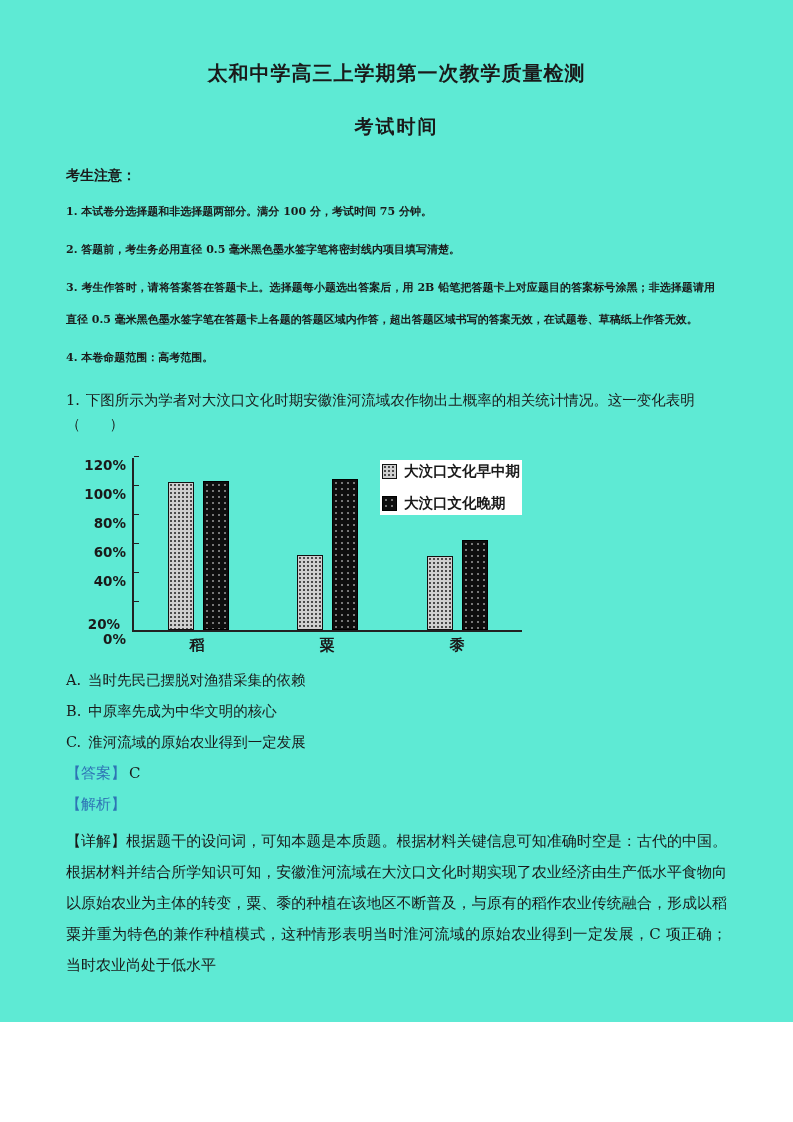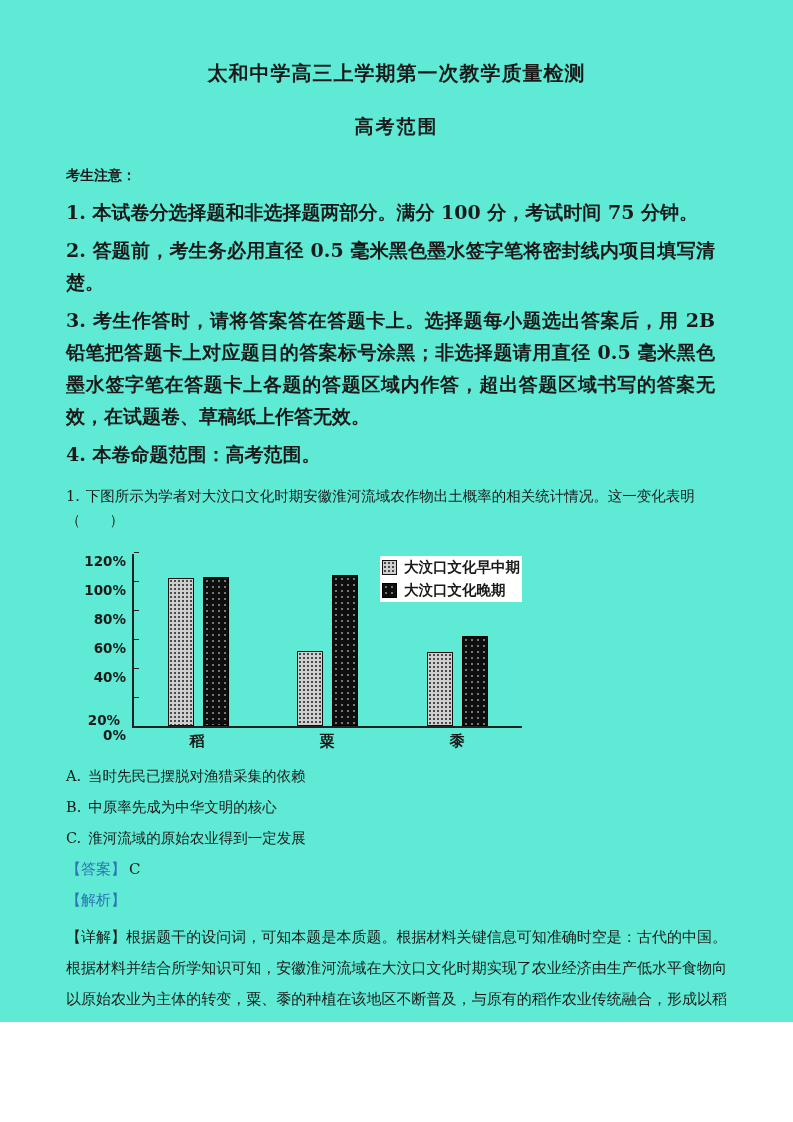--- a/index.html
+++ b/index.html
@@ -31,21 +31,21 @@
   }
   .notices { margin-top: 20px; }
   .notices-heading {
     font-size: 14px;
     font-weight: 700;
     margin: 0 0 2px 0;
     line-height: 30px;
   }
   .notice-item {
     margin: 6px 12px 0 0;
-    font-size: 19px;
+    font-size: 11px;
     font-weight: 700;
     line-height: 32px;
     text-align: justify;
   }
   .section-heading {
     margin: 10px 0 0 0;
     font-size: 16px;
     font-weight: 700;
     line-height: 32px;
     text-align: justify;
@@ -121,21 +121,21 @@
     background-image: radial-gradient(circle, rgba(255,255,255,0.45) 0.7px, transparent 0.9px);
     background-size: 6px 6px;
     border: 1px solid #000;
   }
   .legend {
     position: absolute;
     top: 2px;
     right: 0;
     display: flex;
     flex-direction: column;
-    gap: 4px;
+    gap: 13px;
     background: #fff;
     padding: 2px 2px;
   }
   .legend-row { display: flex; align-items: center; gap: 7px; }
   .legend-swatch { width: 15px; height: 15px; flex: 0 0 15px; }
   .legend-label {
     font-size: 14.5px;
     font-weight: 700;
     font-family: "DejaVu Sans", "Liberation Sans", sans-serif;
     white-space: nowrap;
@@ -174,21 +174,21 @@
     line-height: 31px;
     text-align: justify;
   }
 </style>
 </head>
 <body>
 
 <div class="page">
 
   <h1 class="doc-title">太和中学高三上学期第一次教学质量检测</h1>
-  <h2 class="doc-subtitle">高考范围</h2>
+  <h2 class="doc-subtitle">考试时间</h2>
 
   <div class="notices">
     <p class="notices-heading">考生注意：</p>
     <p class="notice-item">1. 本试卷分选择题和非选择题两部分。满分 100 分，考试时间 75 分钟。</p>
     <p class="notice-item">2. 答题前，考生务必用直径 0.5 毫米黑色墨水签字笔将密封线内项目填写清楚。</p>
     <p class="notice-item">3. 考生作答时，请将答案答在答题卡上。选择题每小题选出答案后，用 2B 铅笔把答题卡上对应题目的答案标号涂黑；非选择题请用直径 0.5 毫米黑色墨水签字笔在答题卡上各题的答题区域内作答，超出答题区域书写的答案无效，在试题卷、草稿纸上作答无效。</p>
     <p class="notice-item">4. 本卷命题范围：高考范围。</p>
   </div>
 
 

